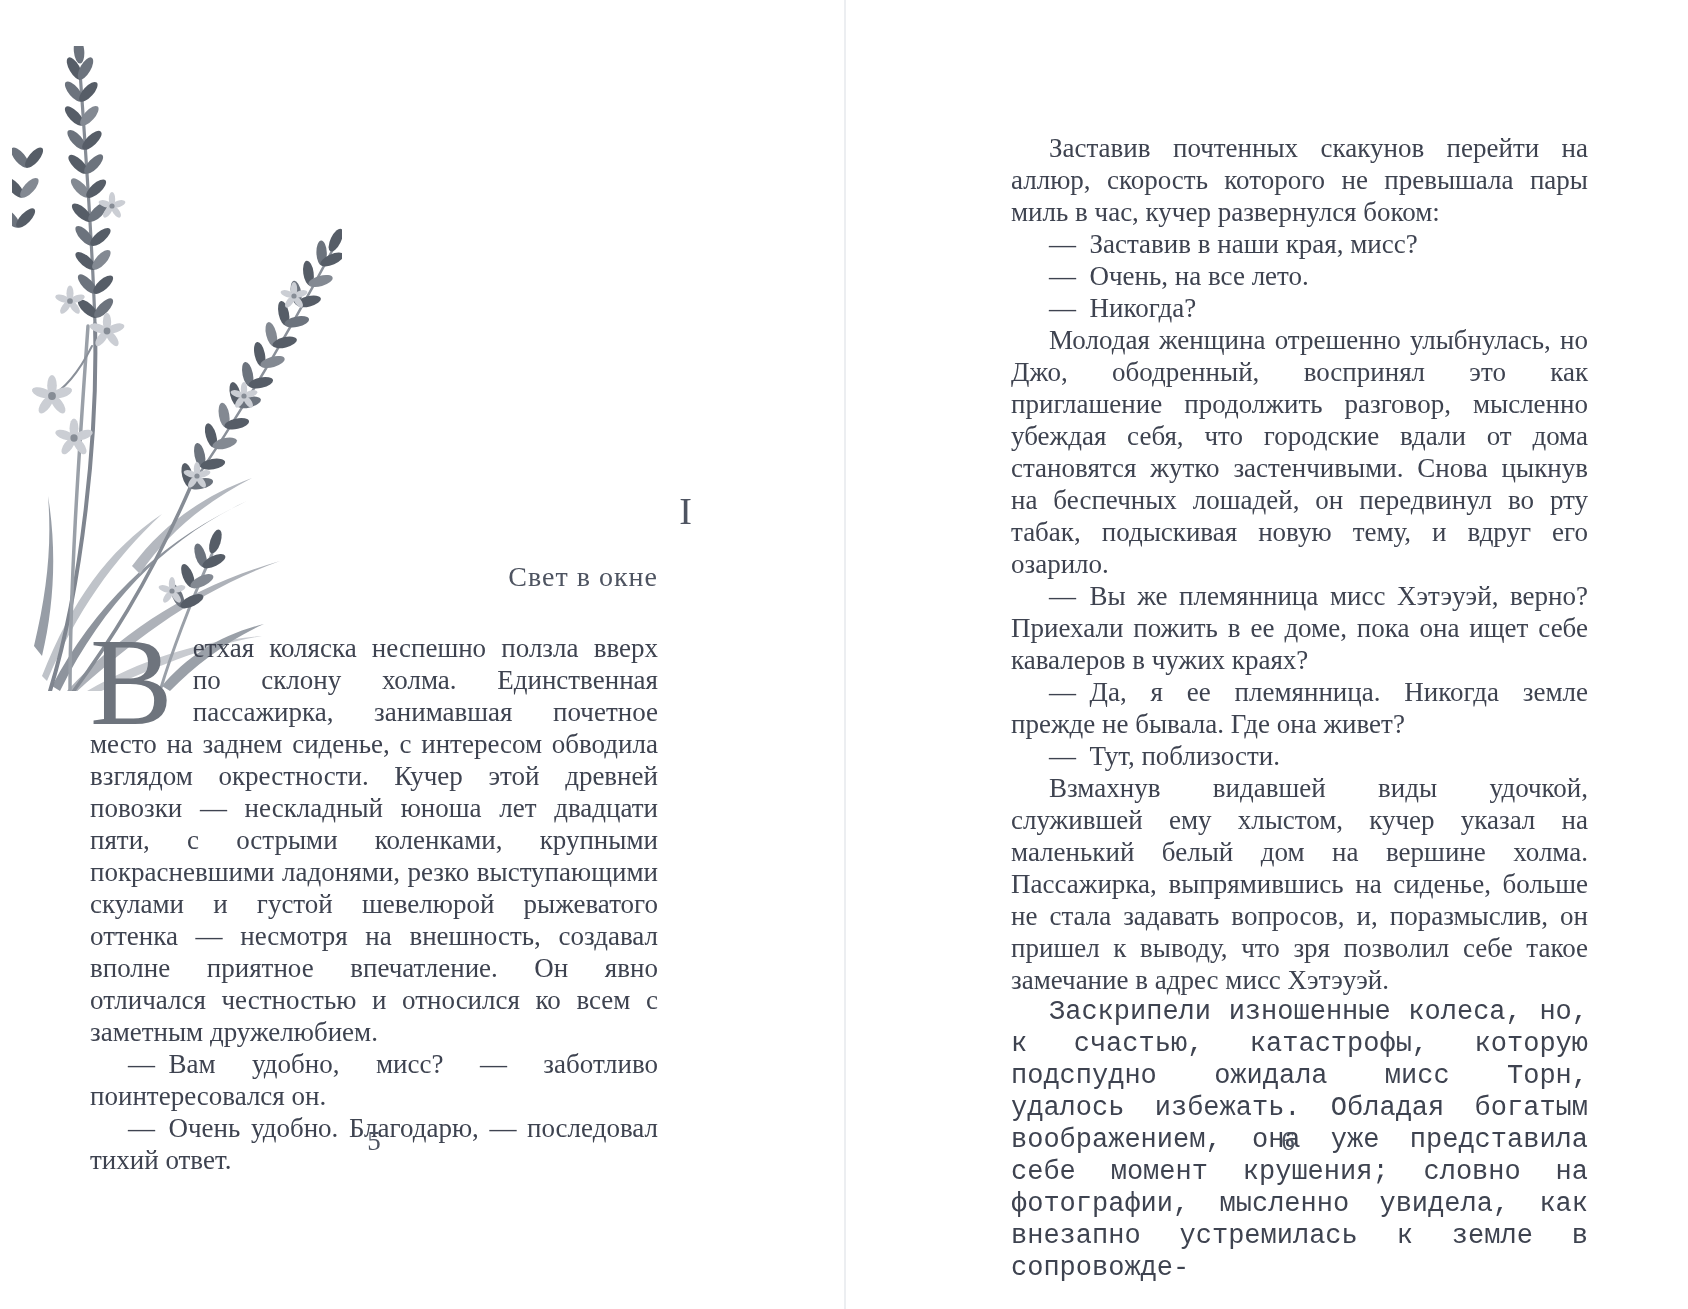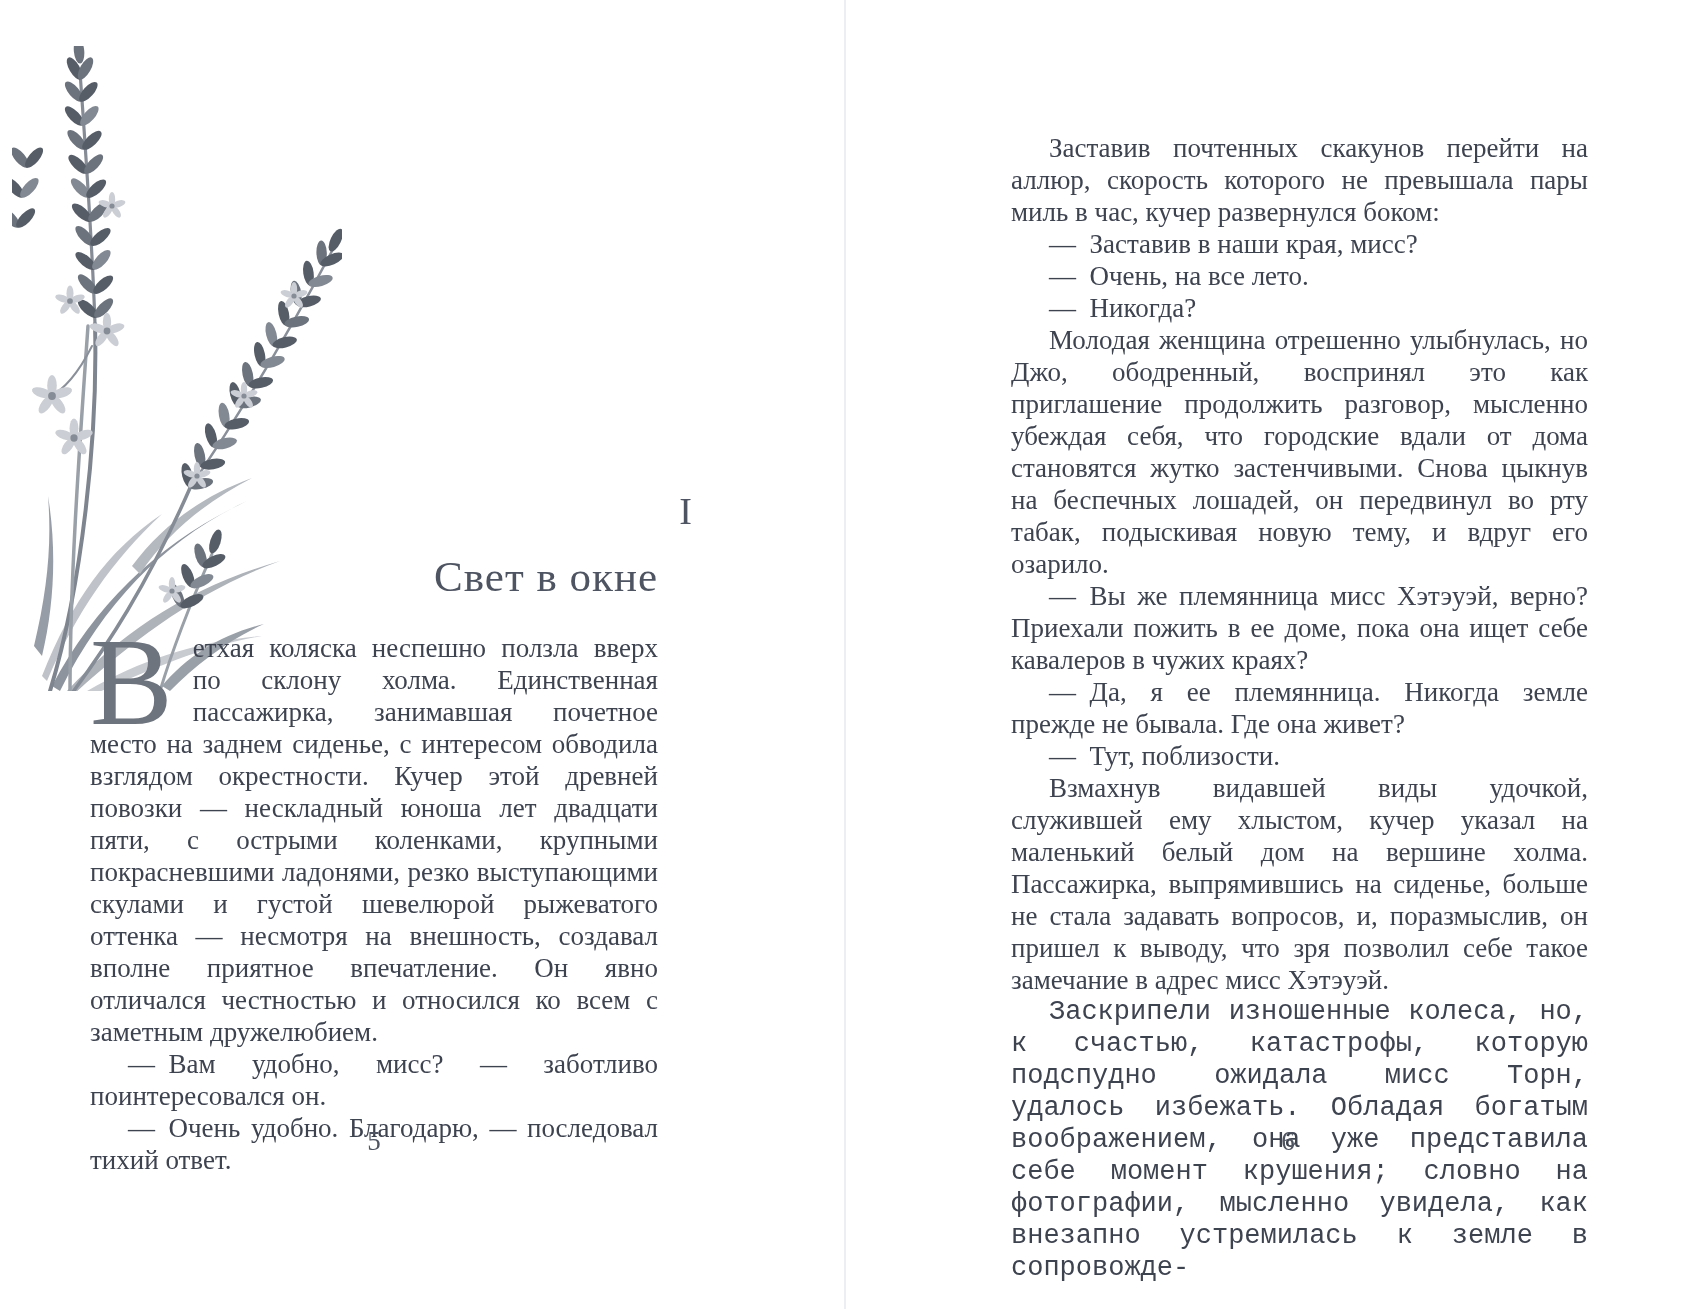--- a/index.html
+++ b/index.html
@@ -22,21 +22,21 @@
   .chapter-number{
     margin-top:492px;
     text-align:right;
     font-size:38px;line-height:38px;
     color:#4e5461;
     padding-right:0;margin-right:-34px;
   }
   .chapter-title{
     margin-top:24px;
     text-align:right;
-    font-size:43px;line-height:46px;
+    font-size:28px;line-height:46px;
     letter-spacing:1px;
     color:#4e5461;
   }
   .body-text{
     font-size:27px;line-height:32px;
     text-align:justify;
   }
   .left-col .body-text{margin-top:32px;}
   .body-text p{margin:0;}
   .body-text p.indent{text-indent:38px;}

